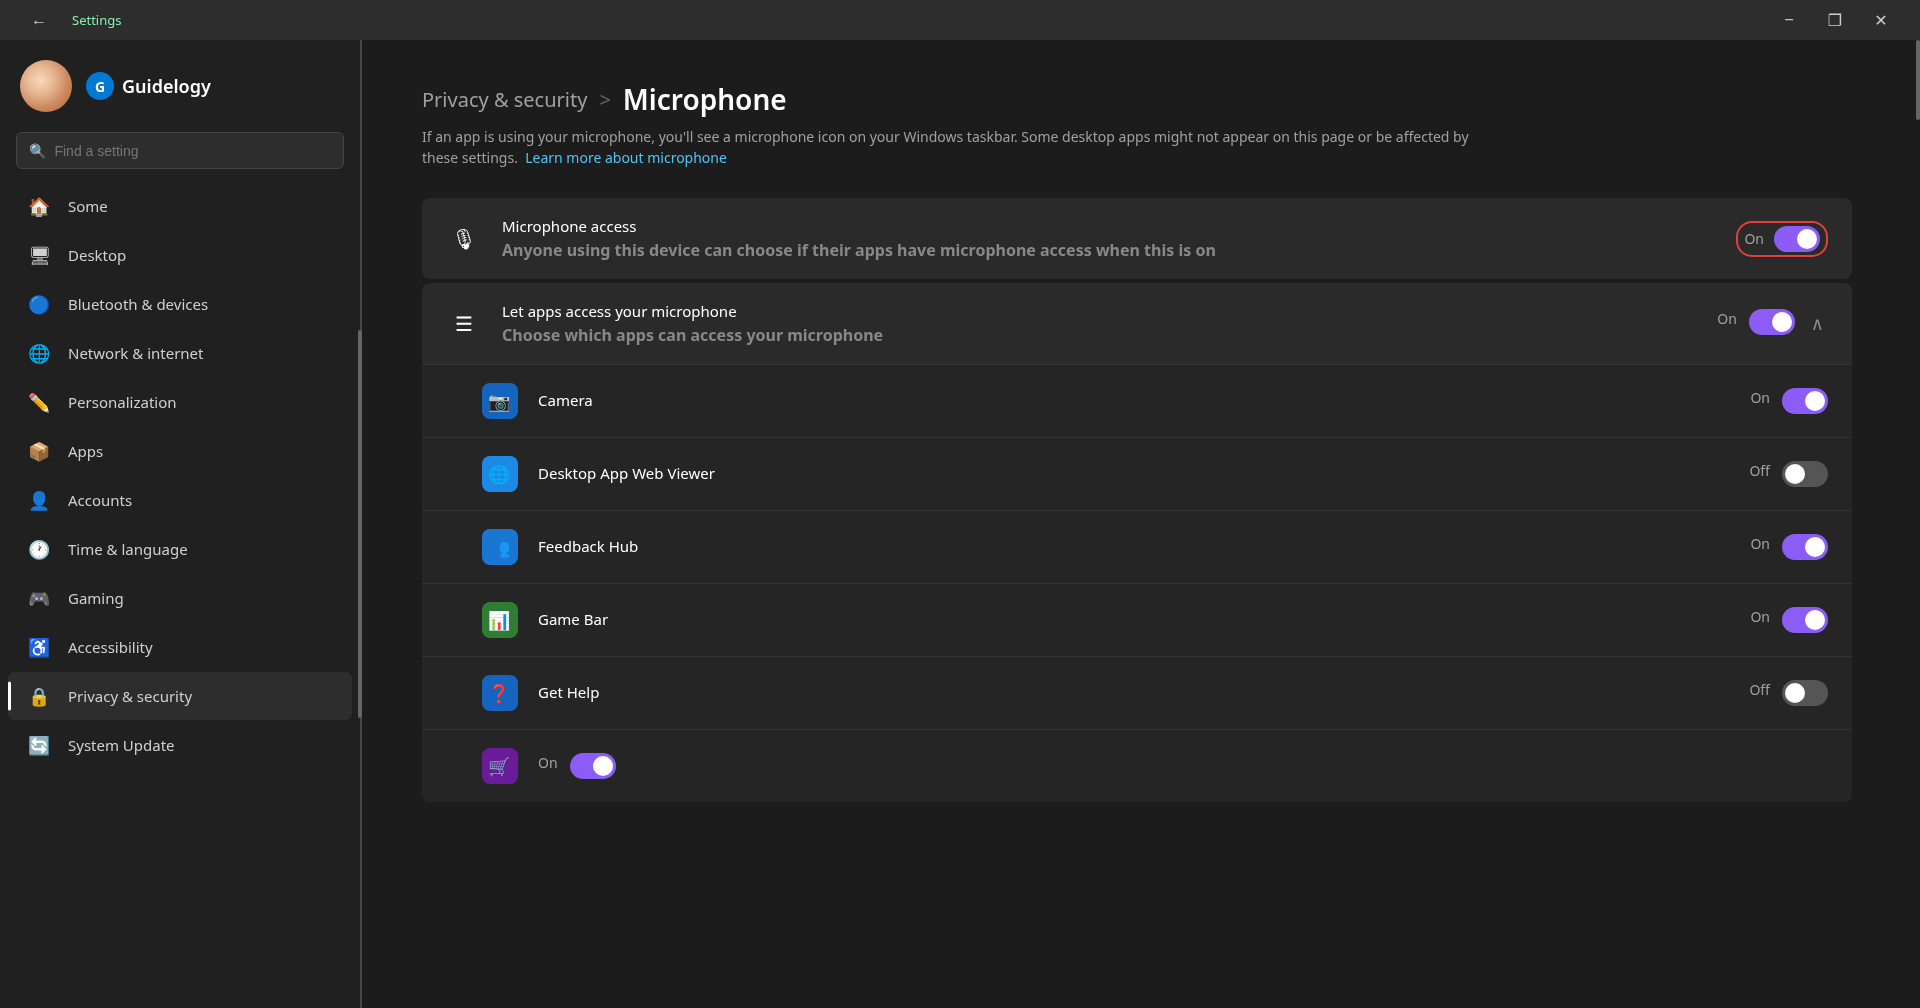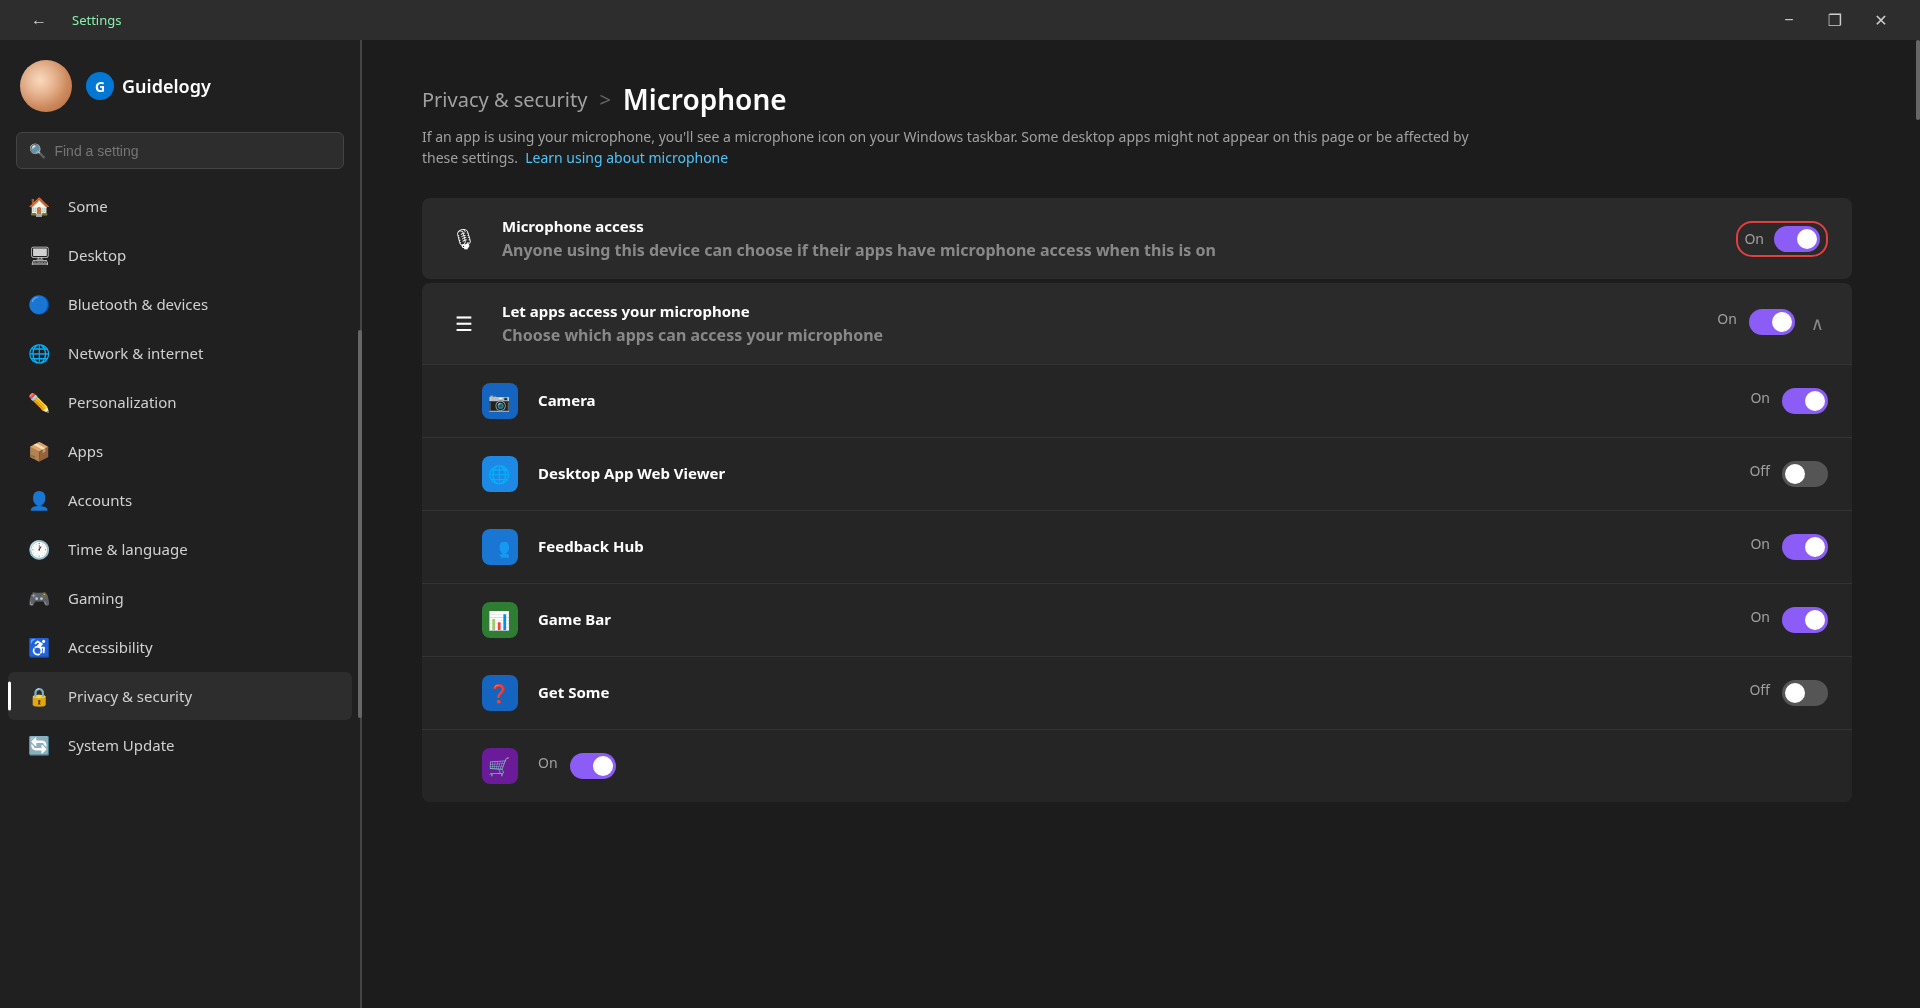--- a/index.html
+++ b/index.html
@@ -281,21 +281,21 @@
       flex-shrink: 0;
       font-size: 18px;
       color: white;
     }
 
     .setting-text {
       flex: 1;
     }
     .setting-title {
       font-size: 15px;
-      font-weight: 700;
+      font-weight: 400;
       color: #ffffff;
       margin-bottom: 3px;
     }
     .setting-subtitle {
       font-size: 16px;
       color: #888;
       font-weight: bold;
     }
 
     .setting-control {
@@ -464,21 +464,21 @@
   <div class="main-content">
 
     <div class="breadcrumb">
       <span class="breadcrumb-parent">Privacy &amp; security</span>
       <span class="breadcrumb-sep">&gt;</span>
       <span class="breadcrumb-current">Microphone</span>
     </div>
 
     <p class="page-description">
       <span>If an app is using your microphone, you'll see a microphone icon on your Windows taskbar. Some desktop apps might not appear on this page or be affected by these settings.</span>
-      &nbsp;<a>Learn using about microphone</a>
+      &nbsp;<a>Learn more about microphone</a>
     </p>
 
     <div class="settings-card">
       <div class="setting-row">
         <div class="setting-icon">🎙</div>
         <div class="setting-text">
           <div class="setting-title">Microphone access</div>
           <div class="setting-subtitle">Anyone using this device can choose if their apps have microphone access when this is on</div>
         </div>
         <div class="setting-control">
@@ -544,21 +544,21 @@
         </div>
         <div class="setting-control">
           <span class="toggle-label">On</span>
           <div class="toggle on"></div>
         </div>
       </div>
 
       <div class="setting-row sub-row">
         <div class="app-icon" style="background:#1565c0;">❓</div>
         <div class="setting-text">
-          <div class="setting-title">Get Some</div>
+          <div class="setting-title">Get Help</div>
         </div>
         <div class="setting-control">
           <span class="toggle-label">Off</span>
           <div class="toggle off"></div>
         </div>
       </div>
 
       <div class="setting-row sub-row">
         <div class="app-icon" style="background:#6a1b9a;">🛒</div>
         <div class="setting-control">

